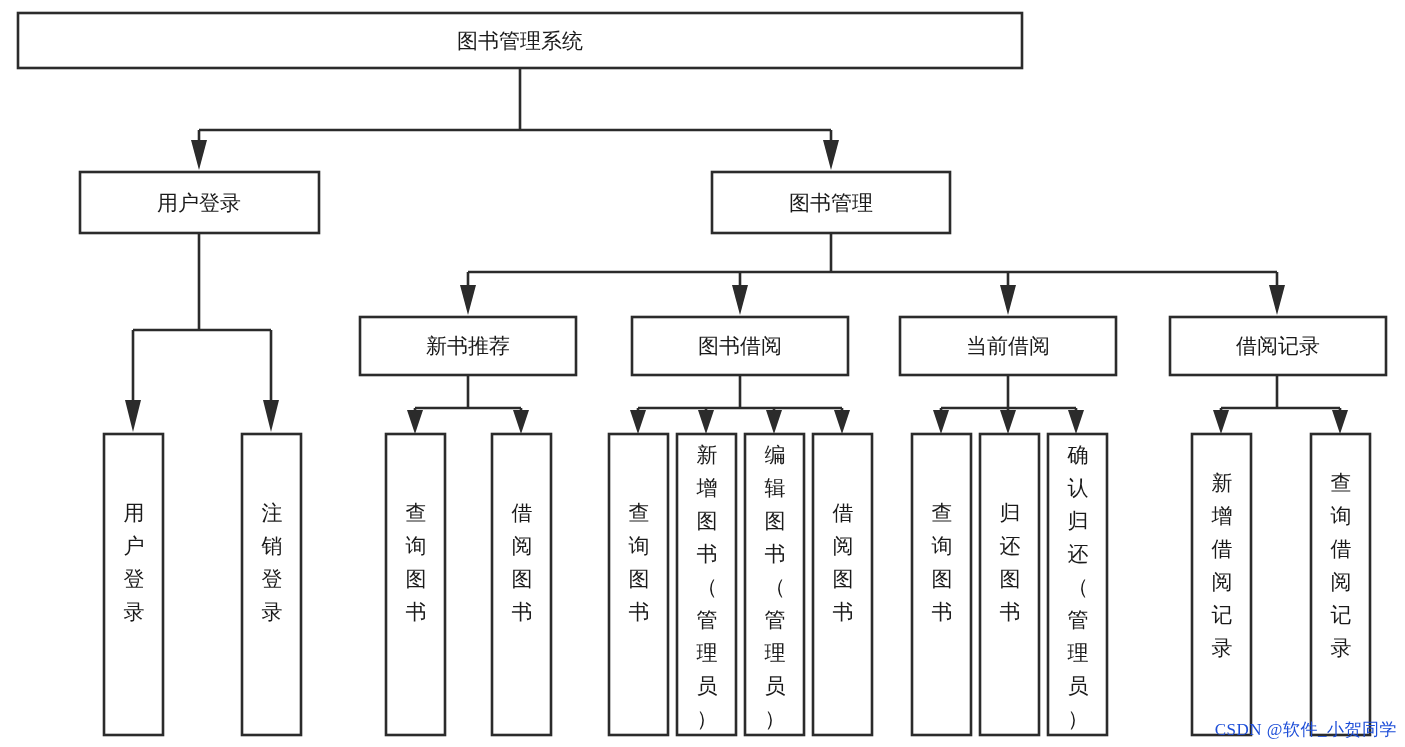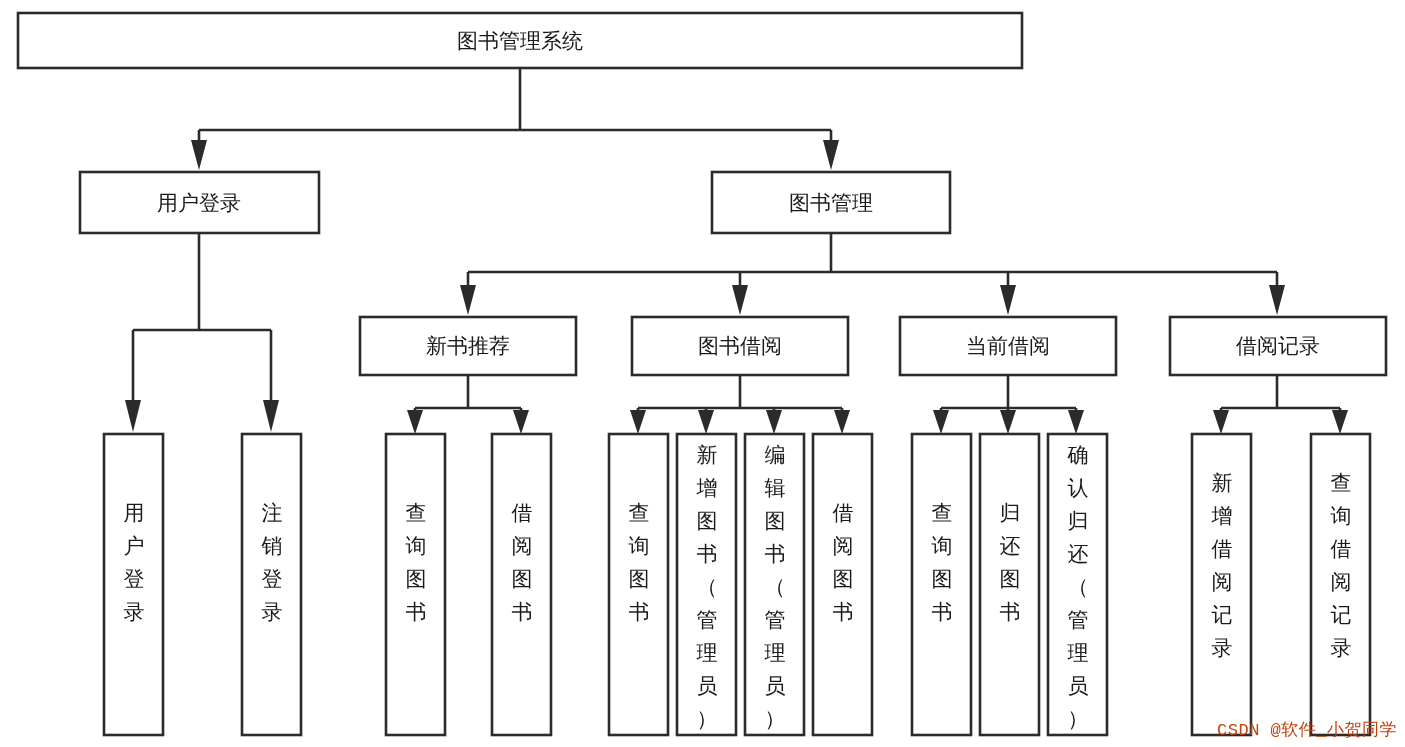--- a/index.html
+++ b/index.html
@@ -51,23 +51,23 @@
     stroke-linecap: butt;
   }
   .edge-arrow {
     fill: #2b2b2b;
     stroke: none;
   }
   .watermark {
     position: absolute;
     right: 8px;
     bottom: 6px;
-    font-family: Liberation Mono, monospace;
+    font-family: Liberation Serif, serif;
     font-size: 17px;
-    color: #c2410c;
+    color: #1d4ed8;
     letter-spacing: 0.5px;
     white-space: nowrap;
     user-select: none;
   }
 </style>
 </head>
 <body>
 
 <div id="diagram-root">
 

